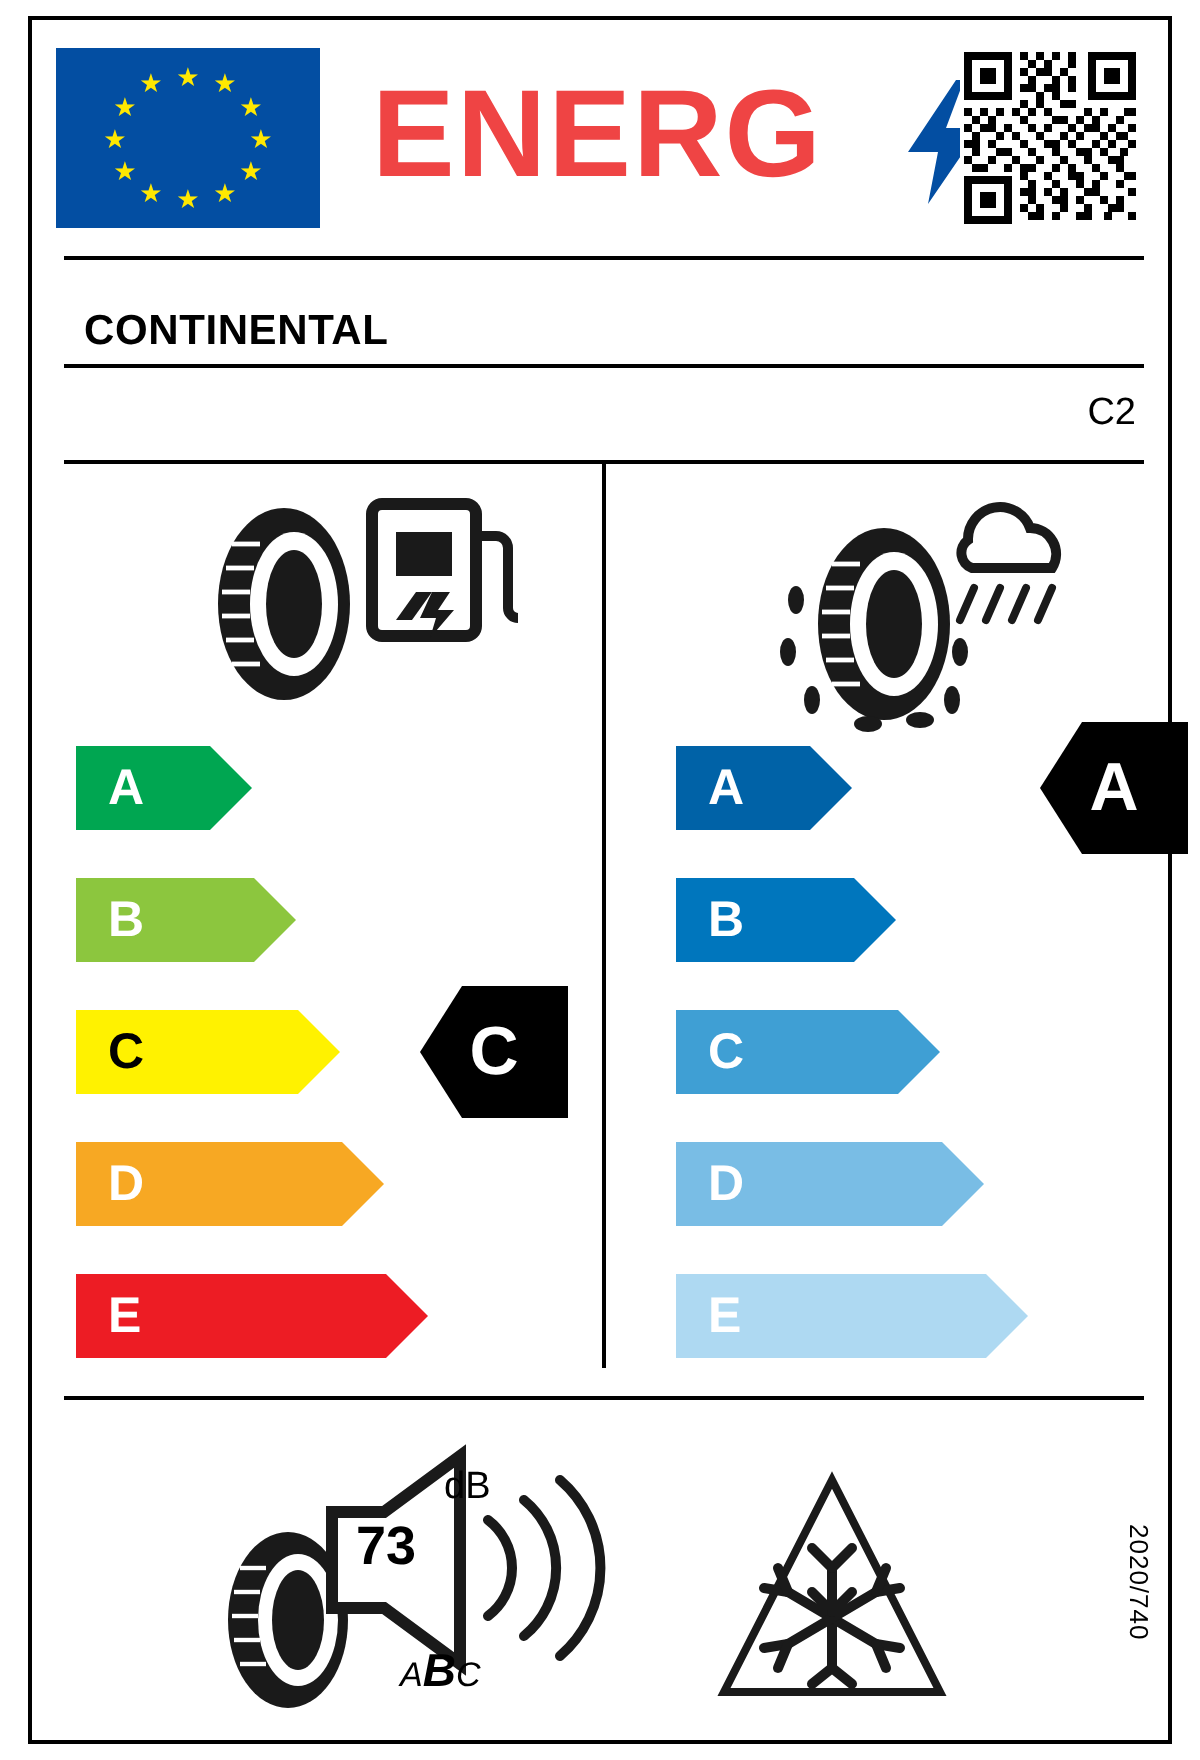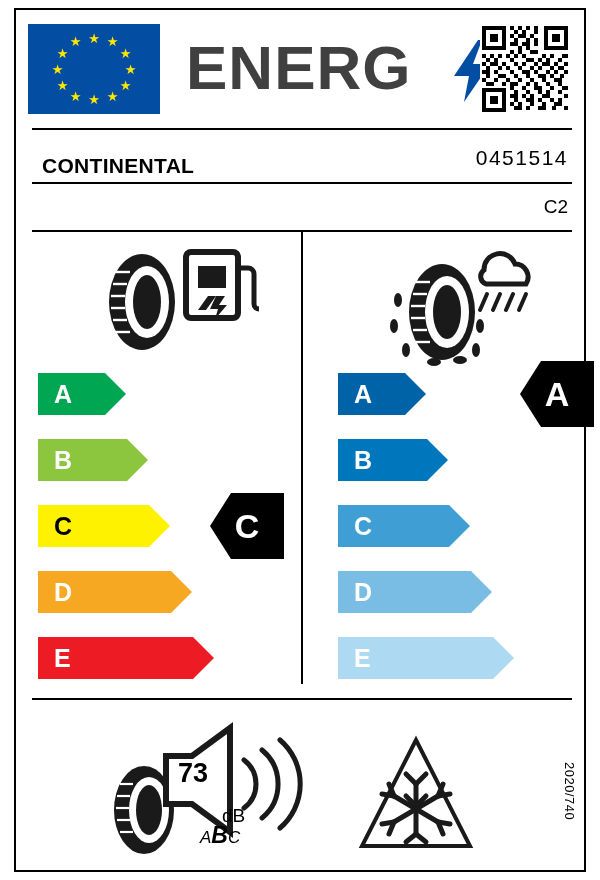--- a/index.html
+++ b/index.html
@@ -36,21 +36,21 @@
     line-height: 13px;
     width: 13px; height: 13px;
     text-align: center;
   }
   .energ {
     position: absolute;
     left: 170px; top: 22px;
     font-size: 62px;
     font-weight: bold;
     letter-spacing: 1px;
-    color: #404040;
+    color: #ef4444;
     line-height: 72px;
   }
   .bolt {
     position: absolute;
     left: 436px; top: 30px;
     width: 40px; height: 62px;
   }
   .qr {
     position: absolute;
     right: 14px; top: 14px;
@@ -295,21 +295,20 @@
             <rect x="72" y="82" width="4" height="4"></rect>
           <rect x="84" y="82" width="4" height="4"></rect>
         </g>
       </svg>
     </div>
 
     <div class="hr" style="left:16px; top:118px; width:540px;"></div>
   </div>
 
   <div class="brand">CONTINENTAL</div>
-  <div class="code">0451514</div>
   <div class="hr" style="left:16px; top:172px; width:540px;"></div>
 
   <div class="classcode">C2</div>
   <div class="hr" style="left:16px; top:220px; width:540px;"></div>
 
   <div class="vdiv"></div>
 
   <div>
 
     <div style="position:absolute; left:78px; top:232px; width:170px; height:110px;">
@@ -431,21 +430,21 @@
 
         <g fill="none" stroke="#1a1a1a" stroke-width="5" stroke-linecap="round">
           <path d="M142,50 a30,30 0 0 1 0,48"></path>
           <path d="M160,40 a44,44 0 0 1 0,68"></path>
           <path d="M178,30 a58,58 0 0 1 0,88"></path>
         </g>
       </svg>
     </div>
 
     <div class="db-value" style="left:162px; top:748px;">73</div>
-    <div class="db-unit" style="left:206px; top:795px;">dB</div>
+    <div class="db-unit" style="left:206px; top:723px;">dB</div>
 
     <div class="noise-class" style="left:184px; top:812px;font-style:italic;">
       <span>A</span><b>B</b><span>C</span>
     </div>
   </div>
 
   <div>
     <div style="position:absolute; left:340px; top:724px; width:120px; height:120px;">
       <svg viewBox="0 0 120 120" width="120" height="120">
         <path d="M60,6 L114,112 L6,112 Z" fill="none" stroke="#1a1a1a" stroke-width="4"></path>

